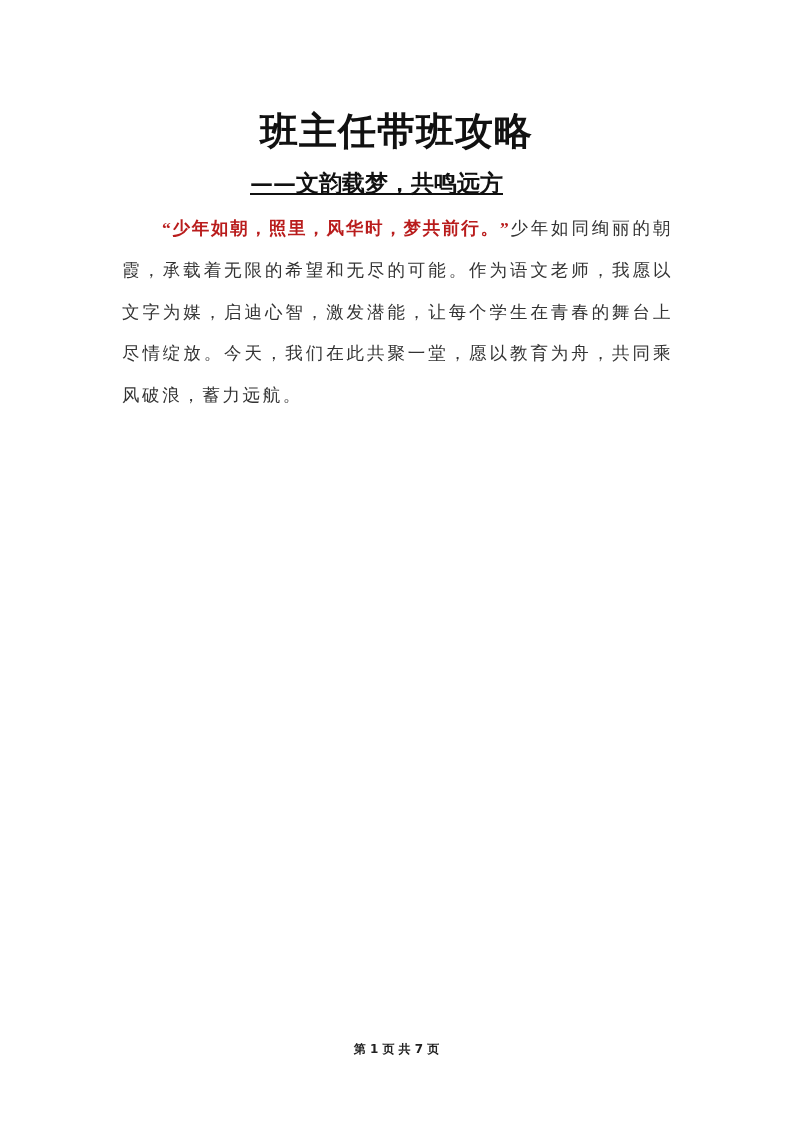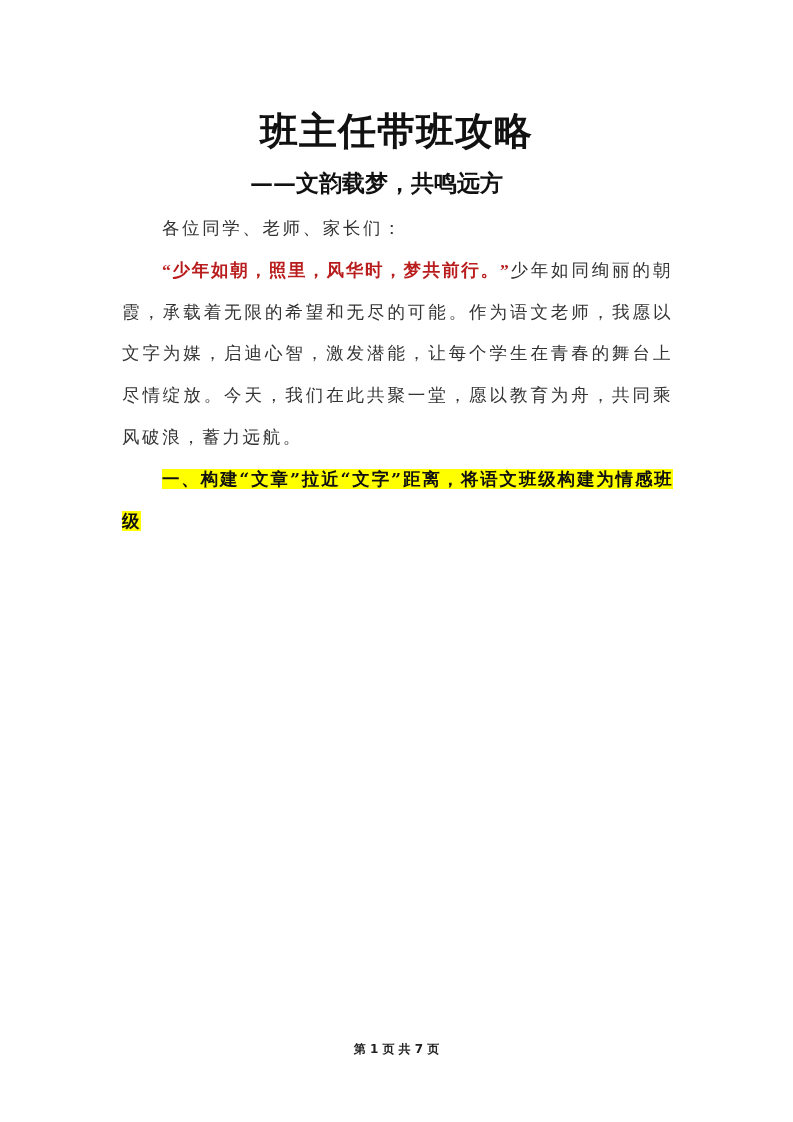--- a/index.html
+++ b/index.html
@@ -8,21 +8,21 @@
       position: absolute; left: 0; top: 0; width: 793px; height: 1122px; background: #fff; border-radius: 21px;
     }
     .title {
       position: absolute; left: 0; width: 793px; top: 106px; text-align: center;
       font-family: "DejaVu Serif", serif; font-weight: bold; font-size: 38px; color: #111;
       letter-spacing: 1px; line-height: 50px;
     }
     .subtitle {
       position: absolute; left: 250px; top: 163px; width: 300px;
       font-family: "DejaVu Serif", serif; font-weight: bold; font-size: 23px; color: #111;
-      line-height: 40px; white-space: nowrap;
+      line-height: 40px; white-space: nowrap; text-decoration: underline;
     }
     .body {
       position: absolute; left: 122px; top: 208px; width: 551px;
       font-family: "DejaVu Sans", sans-serif; font-size: 17.5px; color: #333;
       line-height: 41.8px; text-align: justify; text-justify: inter-character;
       letter-spacing: 2.6px;
     }
     .body p { margin: 0; }
     .indent { text-indent: 40px; }
     .bold { font-weight: bold; color: #b91c1c; font-family: Liberation Serif, serif; letter-spacing: 1.5px; }
@@ -35,19 +35,17 @@
     }
   </style>
 </head>
 <body>
 
 <div class="page">
   <div class="title">班主任带班攻略</div>
   <div class="subtitle">——文韵载梦，共鸣远方</div>
 
   <div class="body">
-    <p class="indent">各位同学、老师、家长们：</p>
     <p class="indent"><span class="bold">“少年如朝，照里，风华时，梦共前行。”</span><span>少年如同绚丽的朝霞，承载着无限的希望和无尽的可能。作为语文老师，我愿以文字为媒，启迪心智，激发潜能，让每个学生在青春的舞台上尽情绽放。今天，我们在此共聚一堂，愿以教育为舟，共同乘风破浪，蓄力远航。</span></p>
-    <p class="heading"><span class="hl">一、构建“文章”拉近“文字”距离，将语文班级构建为情感班级</span></p>
   </div>
 
   <div class="footer">第 1 页 共 7 页</div>
 </div>
 
 </body></html>

